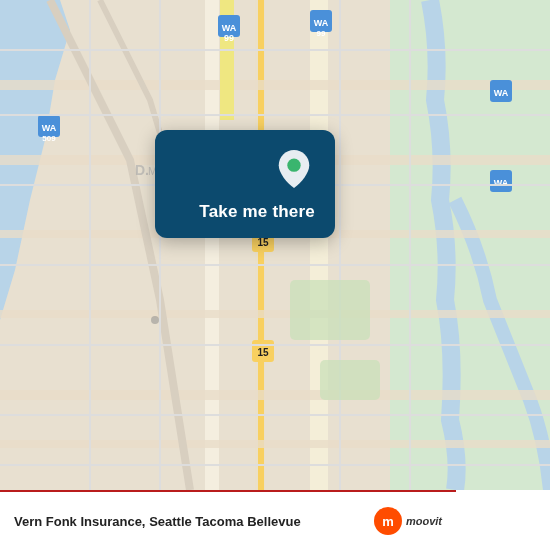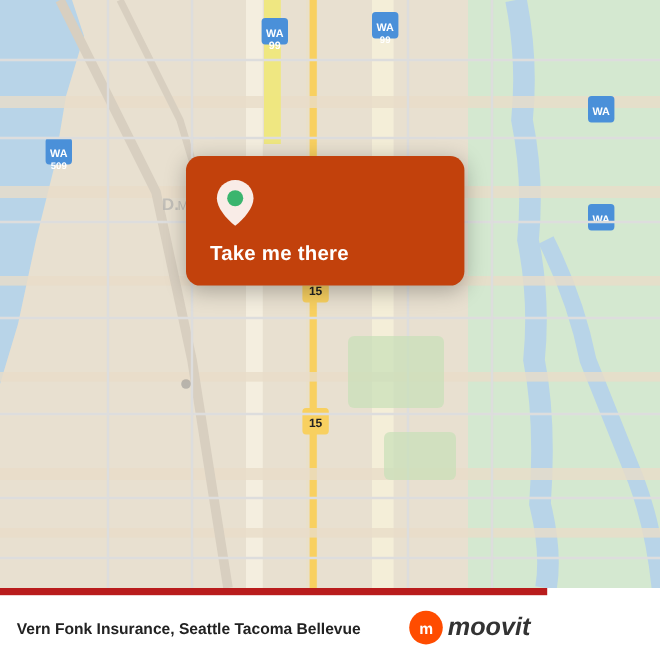--- a/index.html
+++ b/index.html
@@ -25,26 +25,26 @@
       width: 100%;
       height: 100%;
       position: absolute;
       top: 0; left: 0;
     }
 
     .popup-card {
       position: absolute;
       top: 130px;
       left: 155px;
-      width: 232px;
-      background: #c2410c;
+      width: 180px;
+      background: #0c4a6e;
       border-radius: 12px;
       display: flex;
       flex-direction: column;
-      align-items: flex-start;
+      align-items: flex-end;
       padding: 18px 20px 16px 20px;
       box-shadow: 0 4px 18px rgba(0,0,0,0.28);
       z-index: 10;
     }
 
     .popup-pin {
       width: 42px;
       height: 42px;
       margin-bottom: 12px;
       display: flex;
@@ -68,21 +68,21 @@
       padding: 0;
     }
 
     #bottom-bar {
       width: 456px;
       height: 60px;
       background: #fff;
       display: flex;
       align-items: center;
       padding: 0 14px;
-      border-top: 6px solid #b91c1c;
+      border-top: 2px solid #b91c1c;
       gap: 10px;
     }
 
     .attribution {
       position: absolute;
       bottom: 62px;
       left: 6px;
       font-size: 10px;
       color: #555;
       background: rgba(255,255,255,0.75);
@@ -112,21 +112,21 @@
       border-radius: 50%;
       display: flex;
       align-items: center;
       justify-content: center;
       color: #fff;
       font-size: 13px;
       font-weight: bold;
     }
 
     .moovit-text {
-      font-size: 21px;
+      font-size: 11px;
       font-weight: 700;
       color: #333;
       font-style: italic;
       text-align: right;
     }
 
     .location-title {
       font-size: 13px;
       color: #222;
       font-weight: 600;

